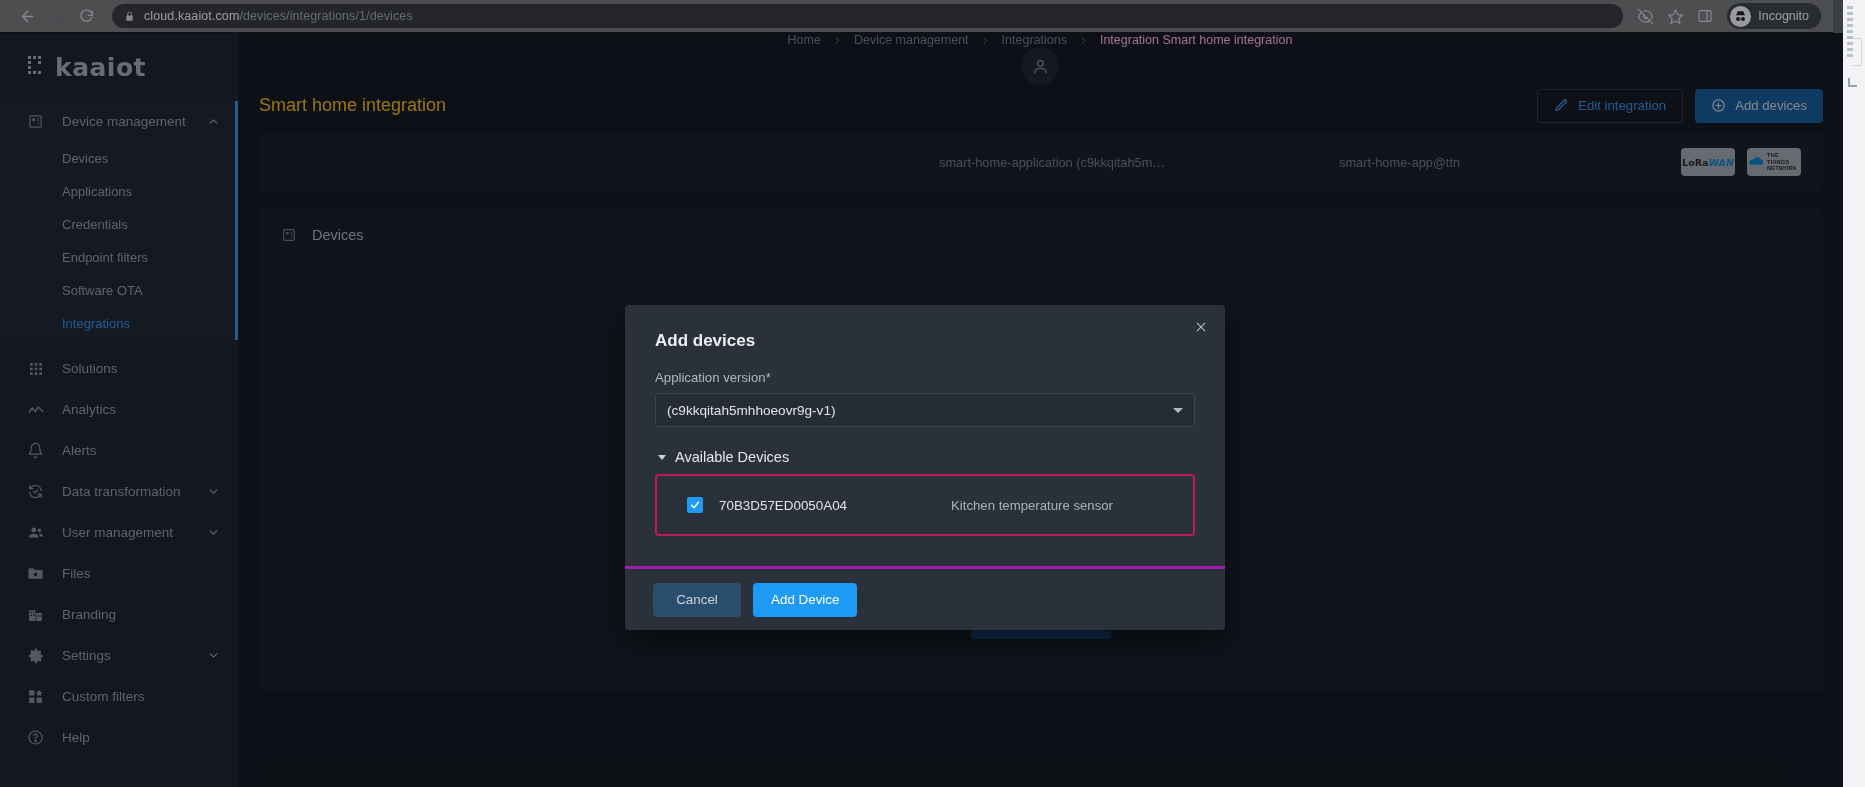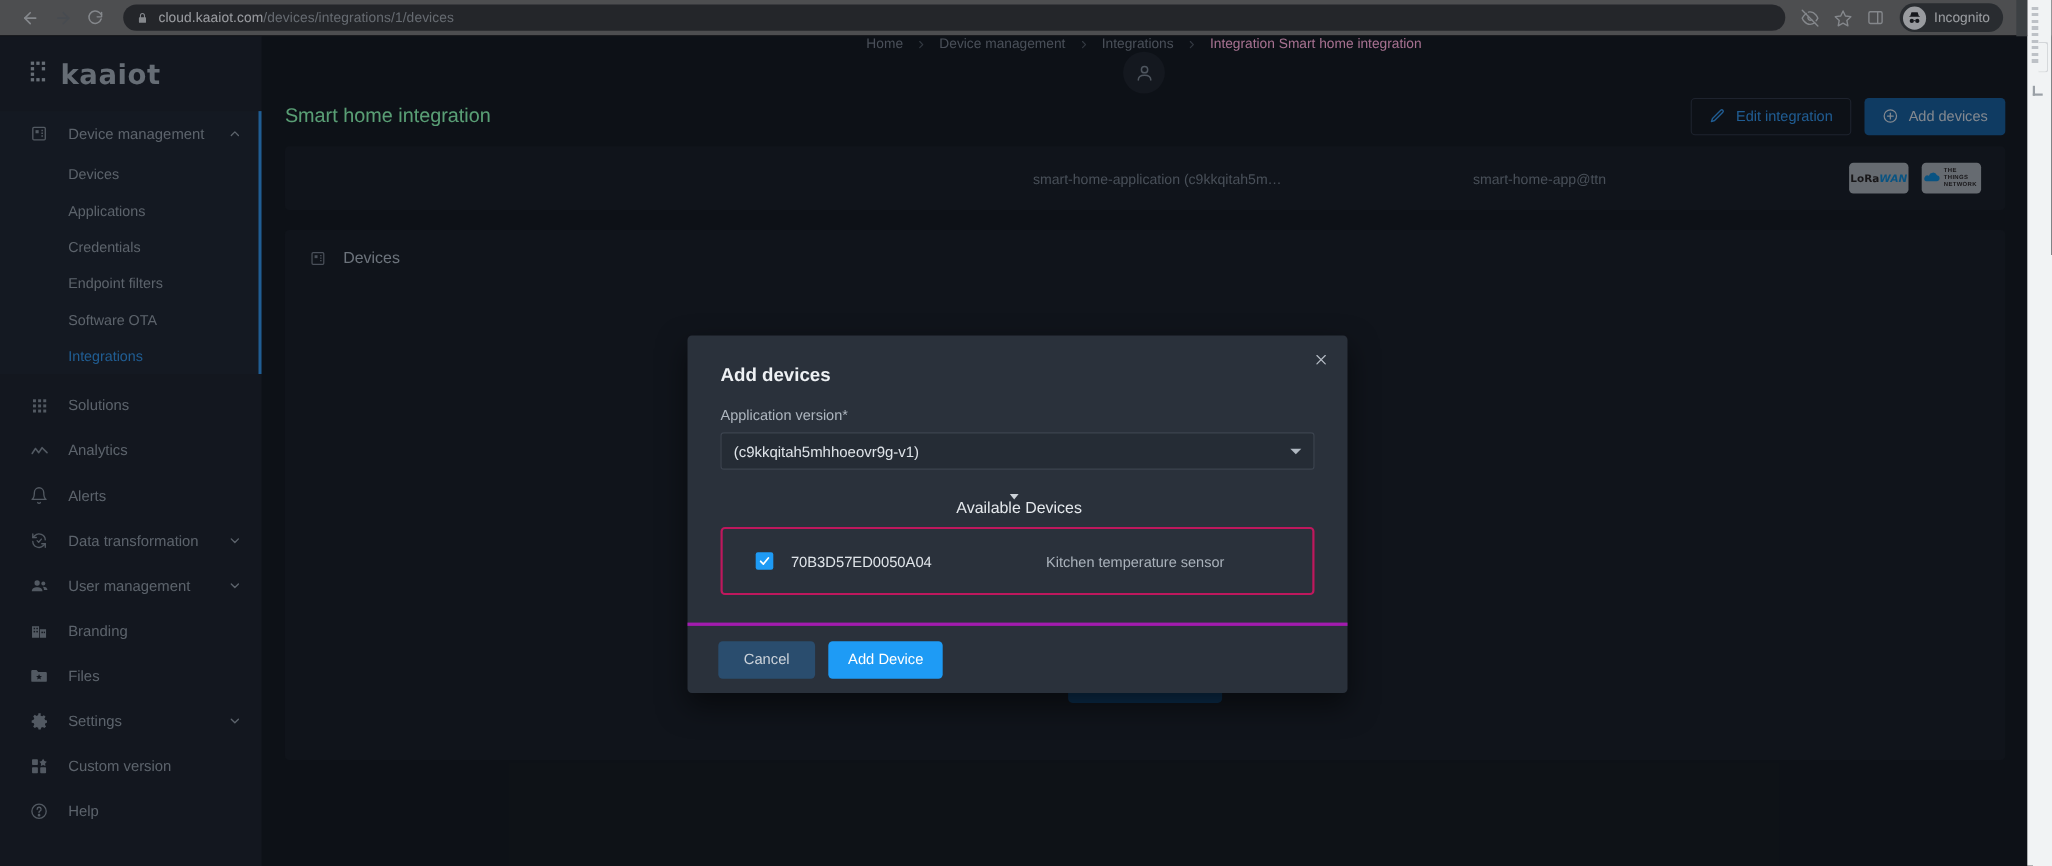--- a/index.html
+++ b/index.html
@@ -160,21 +160,21 @@
     width: 38px; height: 38px; border-radius: 50%;
     background: #1c2129;
     display: flex; align-items: center; justify-content: center;
     color: #77808b; flex: 0 0 auto;
   }
 
   .page-head {
     height: 55px; display: flex; align-items: center;
     padding: 0 20px 0 21px;
   }
-  .page-title { font-size: 18px; color: #86efac; flex: 1 1 auto; font-weight: 400; }
+  .page-title { font-size: 18px; color: #eab308; flex: 1 1 auto; font-weight: 400; }
   .btn {
     height: 34px; border-radius: 4px;
     display: inline-flex; align-items: center;
     font-size: 13.2px; cursor: pointer; white-space: nowrap;
     padding: 0 16px;
   }
   .btn .bico { width: 15px; height: 15px; margin-right: 9px; display: flex; flex:0 0 auto; }
   .btn-outline { border: 1px solid #2b3240; color: #2e8ada; background: transparent; margin-right: 12px; }
   .btn-primary { background: #15568f; color: #c6cdd5; }
 
@@ -257,21 +257,21 @@
   .select-value { flex: 1 1 auto; font-size: 13.6px; color: #dfe4e9; }
   .caret {
     width: 0; height: 0; flex: 0 0 auto;
     border-left: 5px solid transparent;
     border-right: 5px solid transparent;
     border-top: 5px solid #b0b8c1;
   }
   .section-toggle {
     display: flex; align-items: center;
     margin: 22px 0 9px 3px;
-    font-size: 14.5px; color: #e4e8ec; cursor: pointer; flex-direction: column;
+    font-size: 14.5px; color: #e4e8ec; cursor: pointer;
   }
   .caret-sm {
     width: 0; height: 0; margin-right: 9px; flex: 0 0 auto;
     border-left: 4px solid transparent;
     border-right: 4px solid transparent;
     border-top: 5px solid #cdd3d9;
   }
   .device-list {
     border: 2px solid #be185d;
     border-radius: 4px;
@@ -509,44 +509,44 @@
       <span class="chev">
         <svg width="13" height="13" viewBox="0 0 24 24" fill="none" stroke="currentColor" stroke-width="2.2" stroke-linecap="round" stroke-linejoin="round">
             <polyline points="6 9 12 15 18 9"></polyline>
           </svg>
       </span>
     </div>
 
     <div class="nav-item">
       <span class="ico">
         <svg width="17" height="17" viewBox="0 0 24 24" fill="currentColor">
+            <path d="M2 6a1.5 1.5 0 0 1 1.5-1.5h5.3L11 7h9.5A1.5 1.5 0 0 1 22 8.5V18a1.5 1.5 0 0 1-1.5 1.5h-17A1.5 1.5 0 0 1 2 18z"></path>
+            <polygon points="12 9.5 13.1 12 15.8 12.2 13.7 14 14.4 16.6 12 15.2 9.6 16.6 10.3 14 8.2 12.2 10.9 12" fill="#1b2029"></polygon>
+          </svg>
+      </span>
+      <span class="lbl">Files</span>
+    </div>
+
+    <div class="nav-item">
+      <span class="ico">
+        <svg width="17" height="17" viewBox="0 0 24 24" fill="currentColor">
             <path d="M3 21V6h9v15zM13 21V10h8v11z"></path>
             <rect x="5" y="8" width="2" height="2" fill="#1b2029"></rect>
             <rect x="8.5" y="8" width="2" height="2" fill="#1b2029"></rect>
             <rect x="5" y="12" width="2" height="2" fill="#1b2029"></rect>
             <rect x="8.5" y="12" width="2" height="2" fill="#1b2029"></rect>
             <rect x="15" y="13" width="2" height="2" fill="#1b2029"></rect>
             <rect x="18" y="13" width="1.6" height="2" fill="#1b2029"></rect>
           </svg>
       </span>
       <span class="lbl">Branding</span>
     </div>
 
     <div class="nav-item">
       <span class="ico">
-        <svg width="17" height="17" viewBox="0 0 24 24" fill="currentColor">
-            <path d="M2 6a1.5 1.5 0 0 1 1.5-1.5h5.3L11 7h9.5A1.5 1.5 0 0 1 22 8.5V18a1.5 1.5 0 0 1-1.5 1.5h-17A1.5 1.5 0 0 1 2 18z"></path>
-            <polygon points="12 9.5 13.1 12 15.8 12.2 13.7 14 14.4 16.6 12 15.2 9.6 16.6 10.3 14 8.2 12.2 10.9 12" fill="#1b2029"></polygon>
-          </svg>
-      </span>
-      <span class="lbl">Files</span>
-    </div>
-
-    <div class="nav-item">
-      <span class="ico">
         <svg width="18" height="18" viewBox="0 0 24 24" fill="currentColor">
             <path d="M12 8.3A3.7 3.7 0 1 0 12 15.7 3.7 3.7 0 0 0 12 8.3zm9 5.1v-2.8l-2.4-.4a6.9 6.9 0 0 0-.8-2l1.4-2-2-2-2 1.4a6.9 6.9 0 0 0-2-.8L13.4 2h-2.8l-.4 2.4a6.9 6.9 0 0 0-2 .8l-2-1.4-2 2 1.4 2a6.9 6.9 0 0 0-.8 2L2.4 10.6v2.8l2.4.4a6.9 6.9 0 0 0 .8 2l-1.4 2 2 2 2-1.4a6.9 6.9 0 0 0 2 .8l.4 2.4h2.8l.4-2.4a6.9 6.9 0 0 0 2-.8l2 1.4 2-2-1.4-2a6.9 6.9 0 0 0 .8-2z"></path>
           </svg>
       </span>
       <span class="lbl">Settings</span>
       <span class="chev">
         <svg width="13" height="13" viewBox="0 0 24 24" fill="none" stroke="currentColor" stroke-width="2.2" stroke-linecap="round" stroke-linejoin="round">
             <polyline points="6 9 12 15 18 9"></polyline>
           </svg>
       </span>
@@ -554,21 +554,21 @@
 
     <div class="nav-item">
       <span class="ico">
         <svg width="17" height="17" viewBox="0 0 24 24" fill="currentColor">
             <rect x="3" y="3" width="7.5" height="7.5" rx="1"></rect>
             <polygon points="17.2 2.4 19 5.4 22 6.3 19.8 8.6 20.1 11.7 17.2 10.4 14.3 11.7 14.6 8.6 12.4 6.3 15.4 5.4"></polygon>
             <rect x="3" y="13.5" width="7.5" height="7.5" rx="1"></rect>
             <rect x="13.5" y="13.5" width="7.5" height="7.5" rx="1"></rect>
           </svg>
       </span>
-      <span class="lbl">Custom version</span>
+      <span class="lbl">Custom filters</span>
     </div>
 
     <div class="nav-item">
       <span class="ico">
         <svg width="17" height="17" viewBox="0 0 24 24" fill="none" stroke="currentColor" stroke-width="1.7" stroke-linecap="round">
             <circle cx="12" cy="12" r="9.2"></circle>
             <path d="M9.6 9.4a2.5 2.5 0 1 1 3.4 2.3c-.7.3-1 .9-1 1.6v.4"></path>
             <circle cx="12" cy="17" r="0.9" fill="currentColor"></circle>
           </svg>
       </span>

